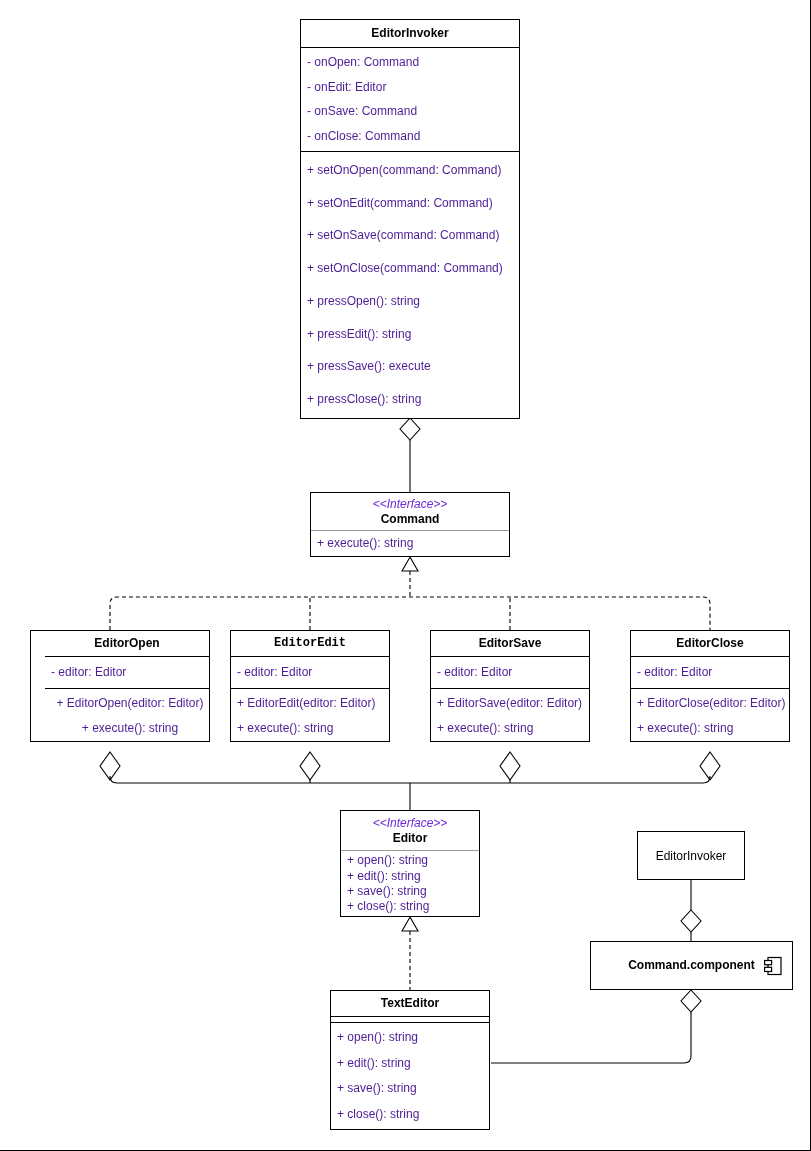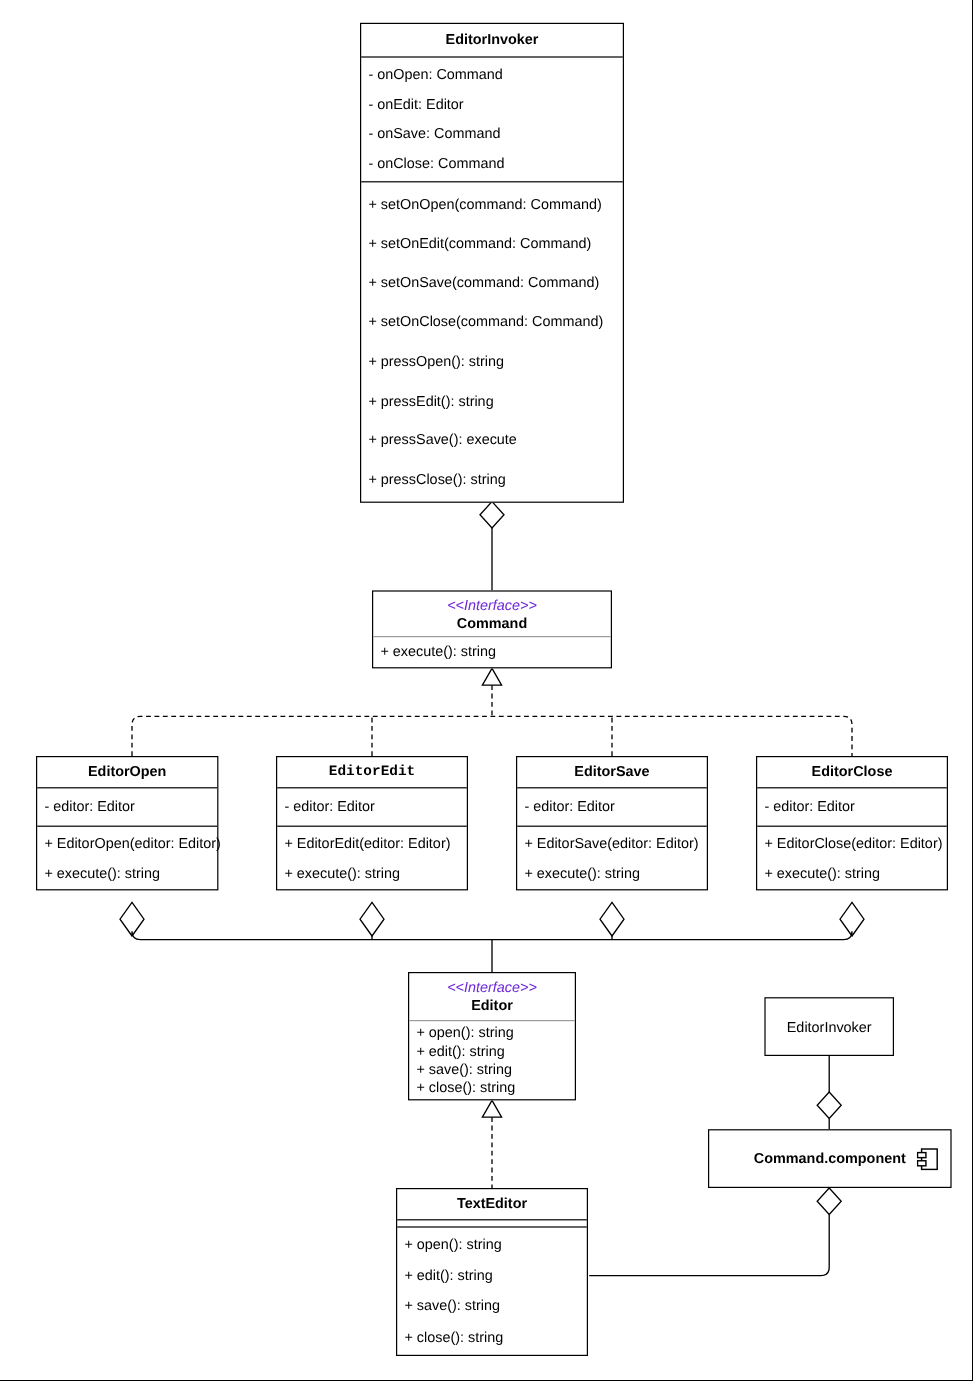--- a/index.html
+++ b/index.html
@@ -50,21 +50,21 @@
   }
   .stereo {
     text-align: center;
     font-style: italic;
     font-size: 12px;
     color: #6d28d9;
     line-height: 1.25;
   }
   .row {
     font-size: 12px;
-    color: #000000;
+    color: #4c1d95;
     padding-left: 6px;
     white-space: pre;
     line-height: 1.25;
   }
   .plainlabel {
     font-size: 12px;
     color: #000;
     text-align: center;
   }
   .comp-icon {
@@ -177,32 +177,32 @@
         <span class="title">Command</span>
       </div>
     </div>
     <div class="compart last" style="height:26px;">
       <div class="rows-tight">
         <div class="row">+ execute(): string</div>
       </div>
     </div>
   </div>
 
-  <div class="node" style="left:30px; top:630px; width:152px; height:112px;">
+  <div class="node" style="left:30px; top:630px; width:180px; height:112px;padding-left:14px;">
     <div class="compart" style="height:26px;">
       <div class="flexcenter">
         <span class="title">EditorOpen</span>
       </div>
     </div>
     <div class="compart" style="height:32px;">
       <div class="rows-tight">
         <div class="row">- editor: Editor</div>
       </div>
     </div>
-    <div class="compart last" style="height:54px;">
+    <div class="compart last" style="height:54px;text-align:center;">
       <div class="rows-wrap">
         <div class="row">+ EditorOpen(editor: Editor)</div>
         <div class="row">+ execute(): string</div>
       </div>
     </div>
   </div>
 
   <div class="node" style="left:230px; top:630px; width:160px; height:112px;">
     <div class="compart" style="height:26px;font-family:Liberation Mono, monospace;">
       <div class="flexcenter">

